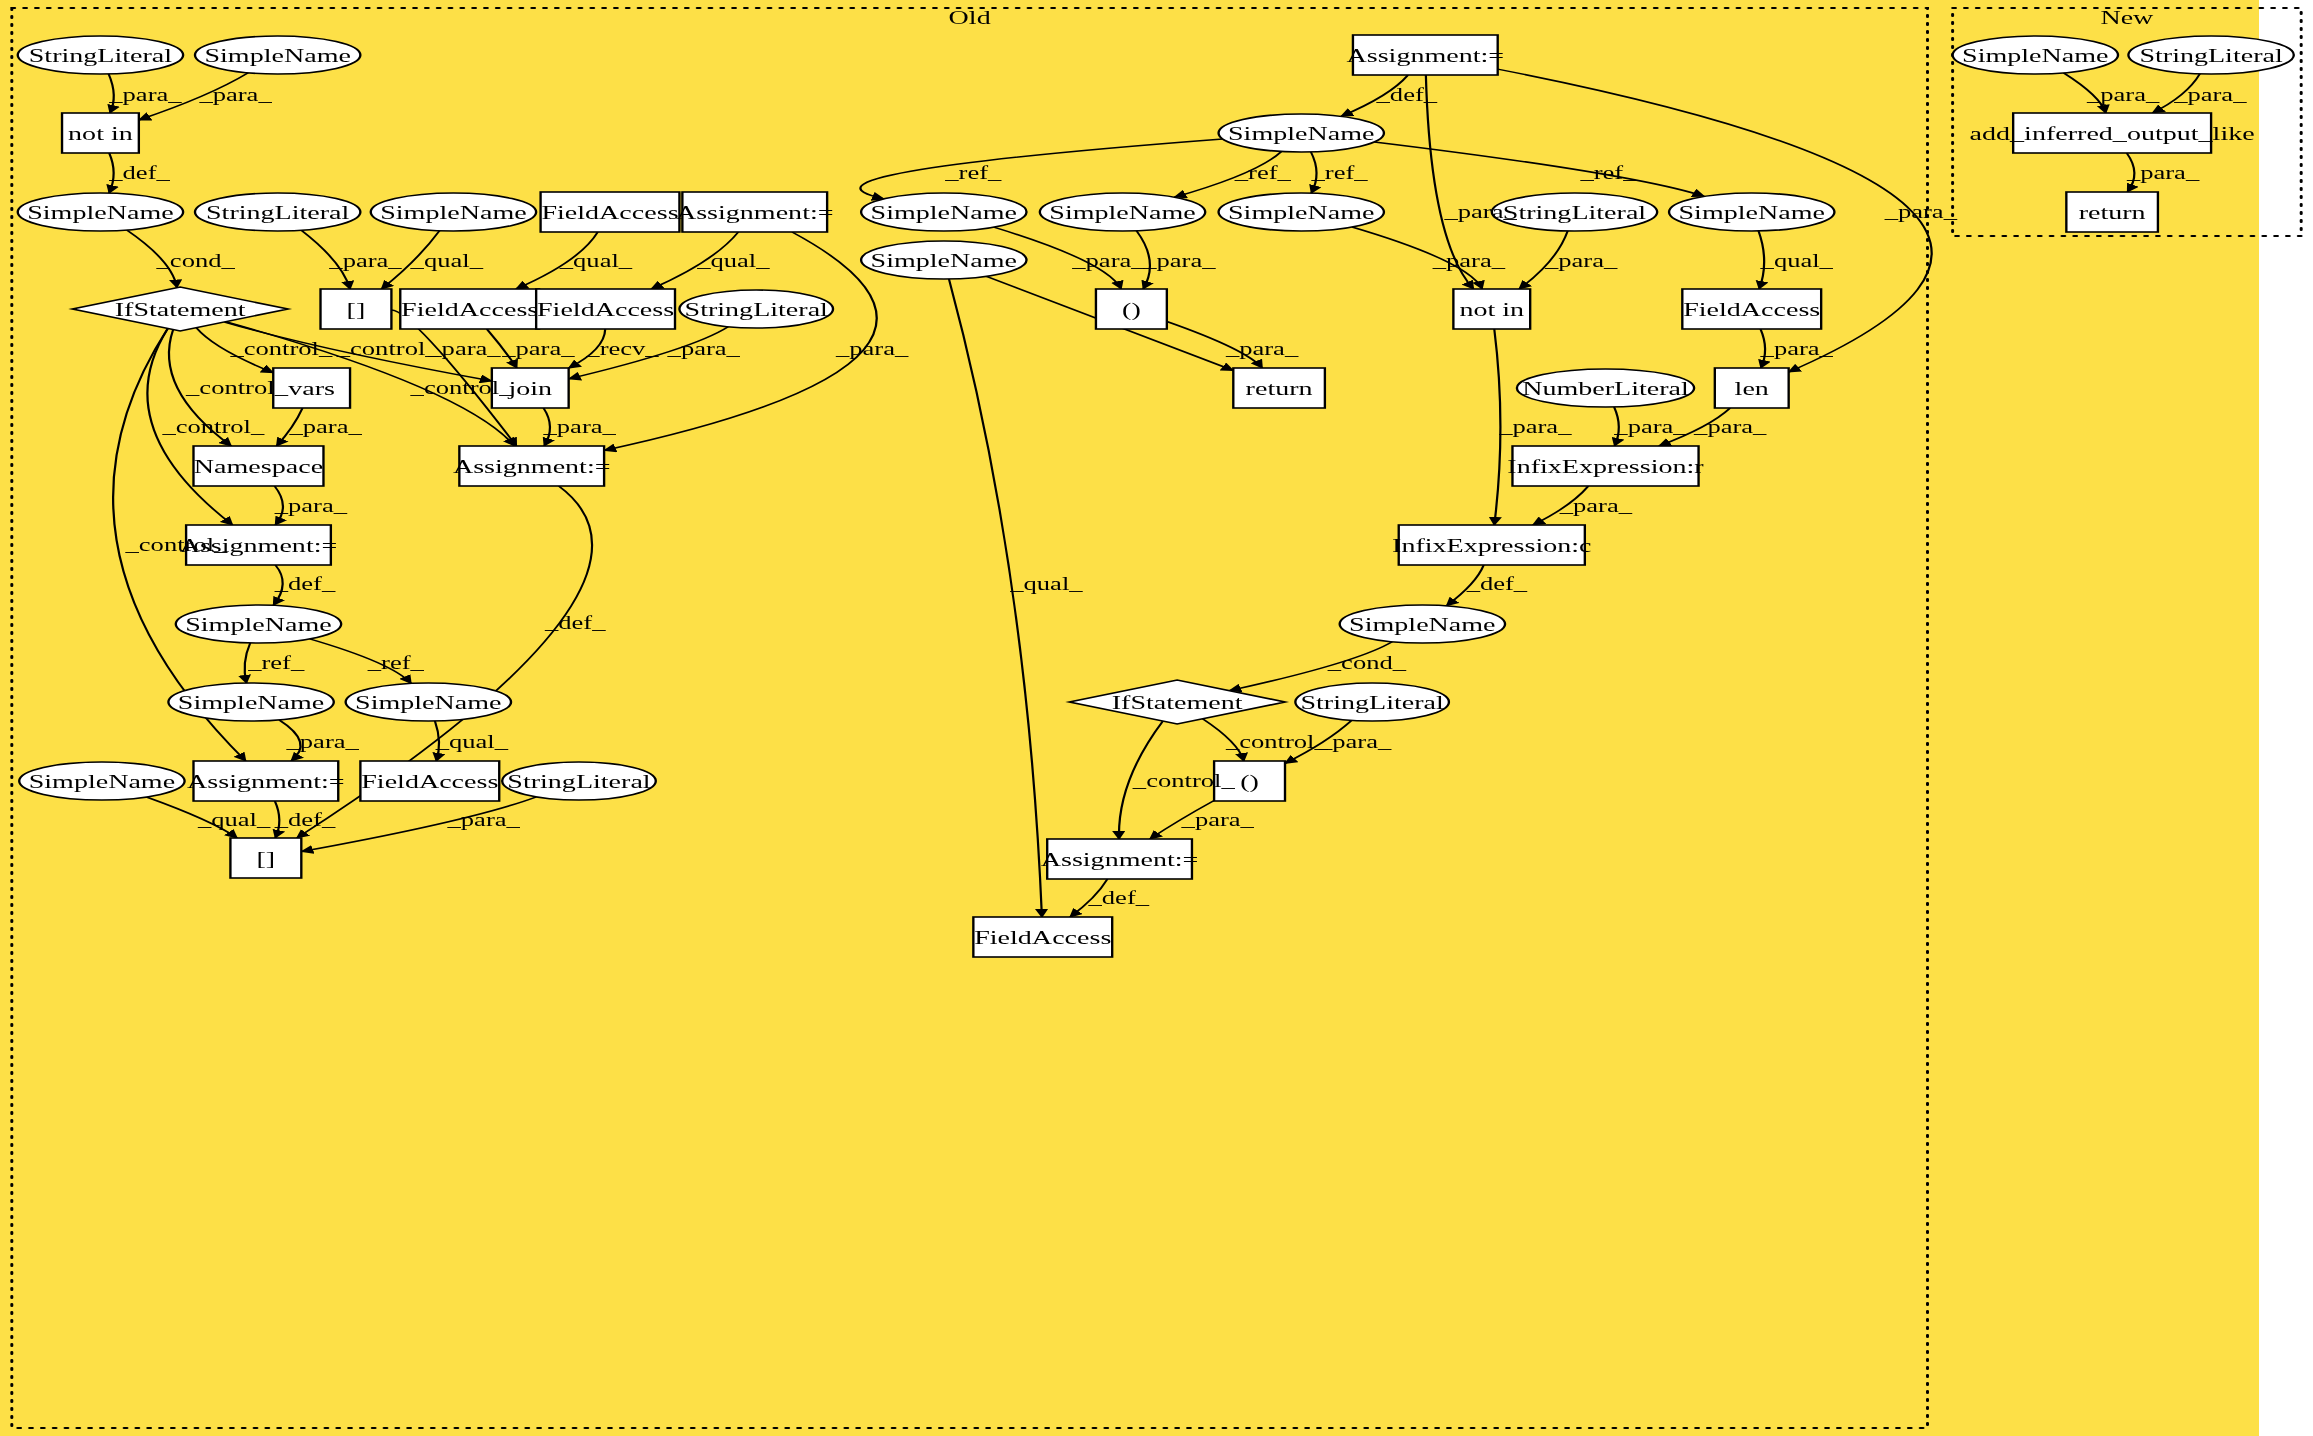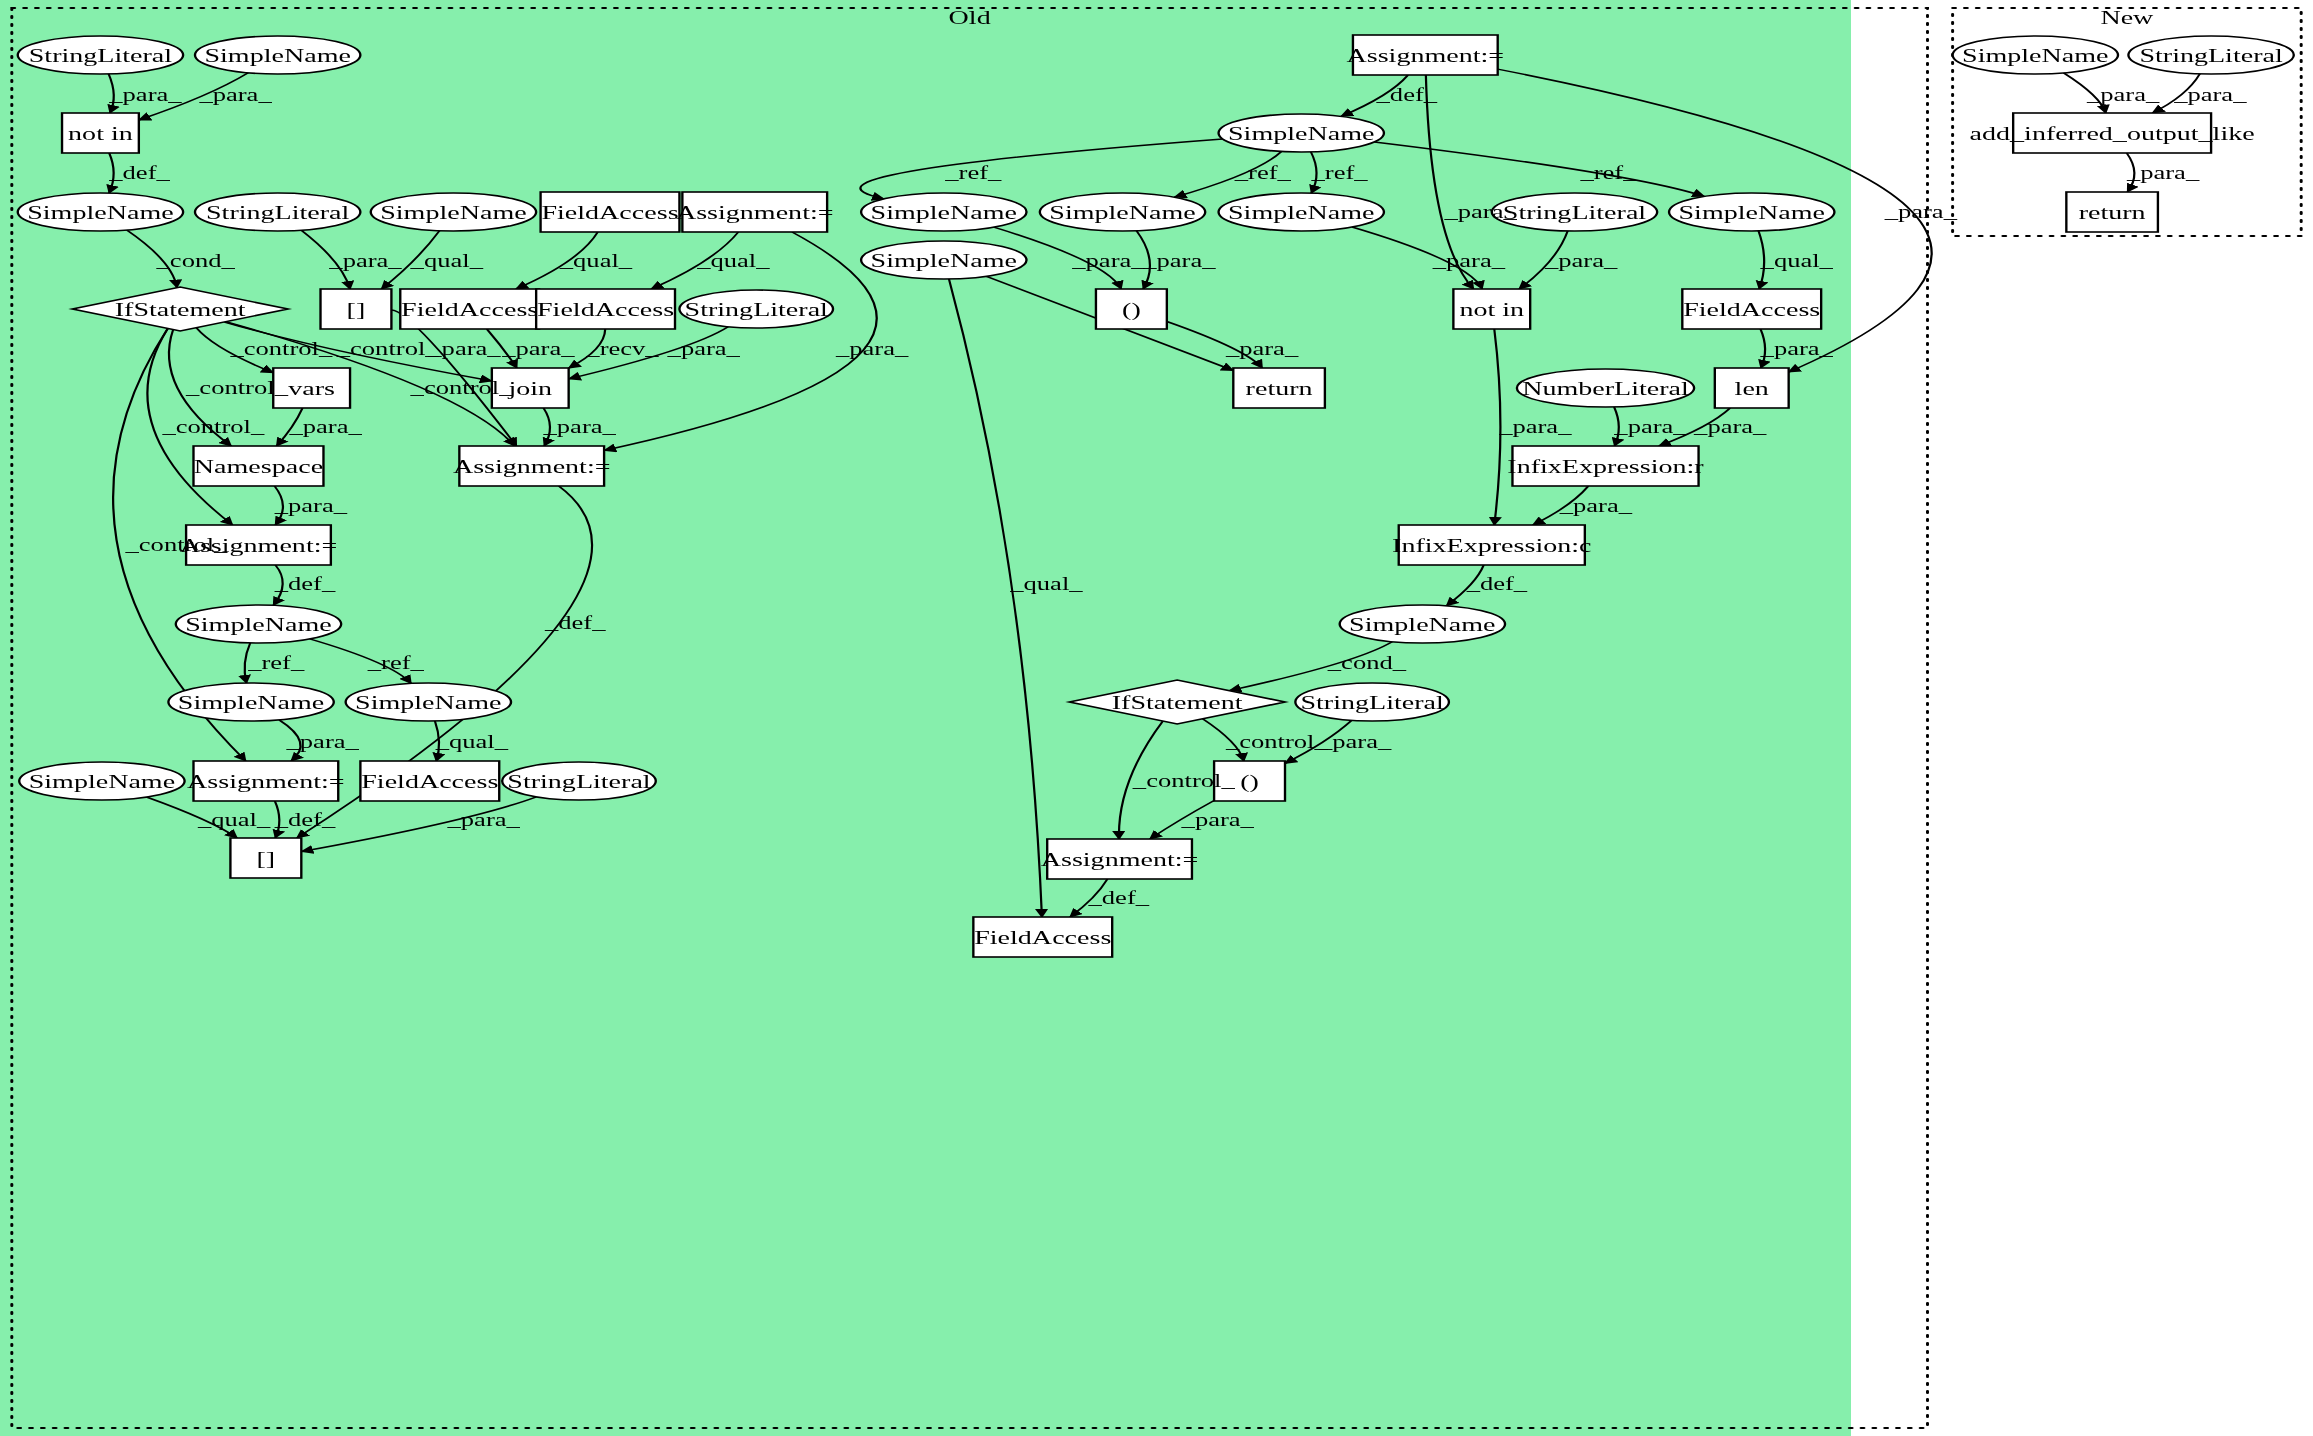--- a/index.html
+++ b/index.html
@@ -2,23 +2,23 @@
 <html><head>
 <meta charset="utf-8">
 <style>
   html, body {
     margin: 0;
     padding: 0;
     background: #ffffff;
   }
   #root {
     position: relative;
-    width: 1851px;
+    width: 2259px;
     height: 1436px;
-    background: #86efac;
+    background: #fde047;
     font-family: "Liberation Serif", "DejaVu Serif", serif;
   }
   svg#graph {
     position: absolute;
     left: 0;
     top: 0;
     width: 2313px;
     height: 1436px;
     display: block;
   }

